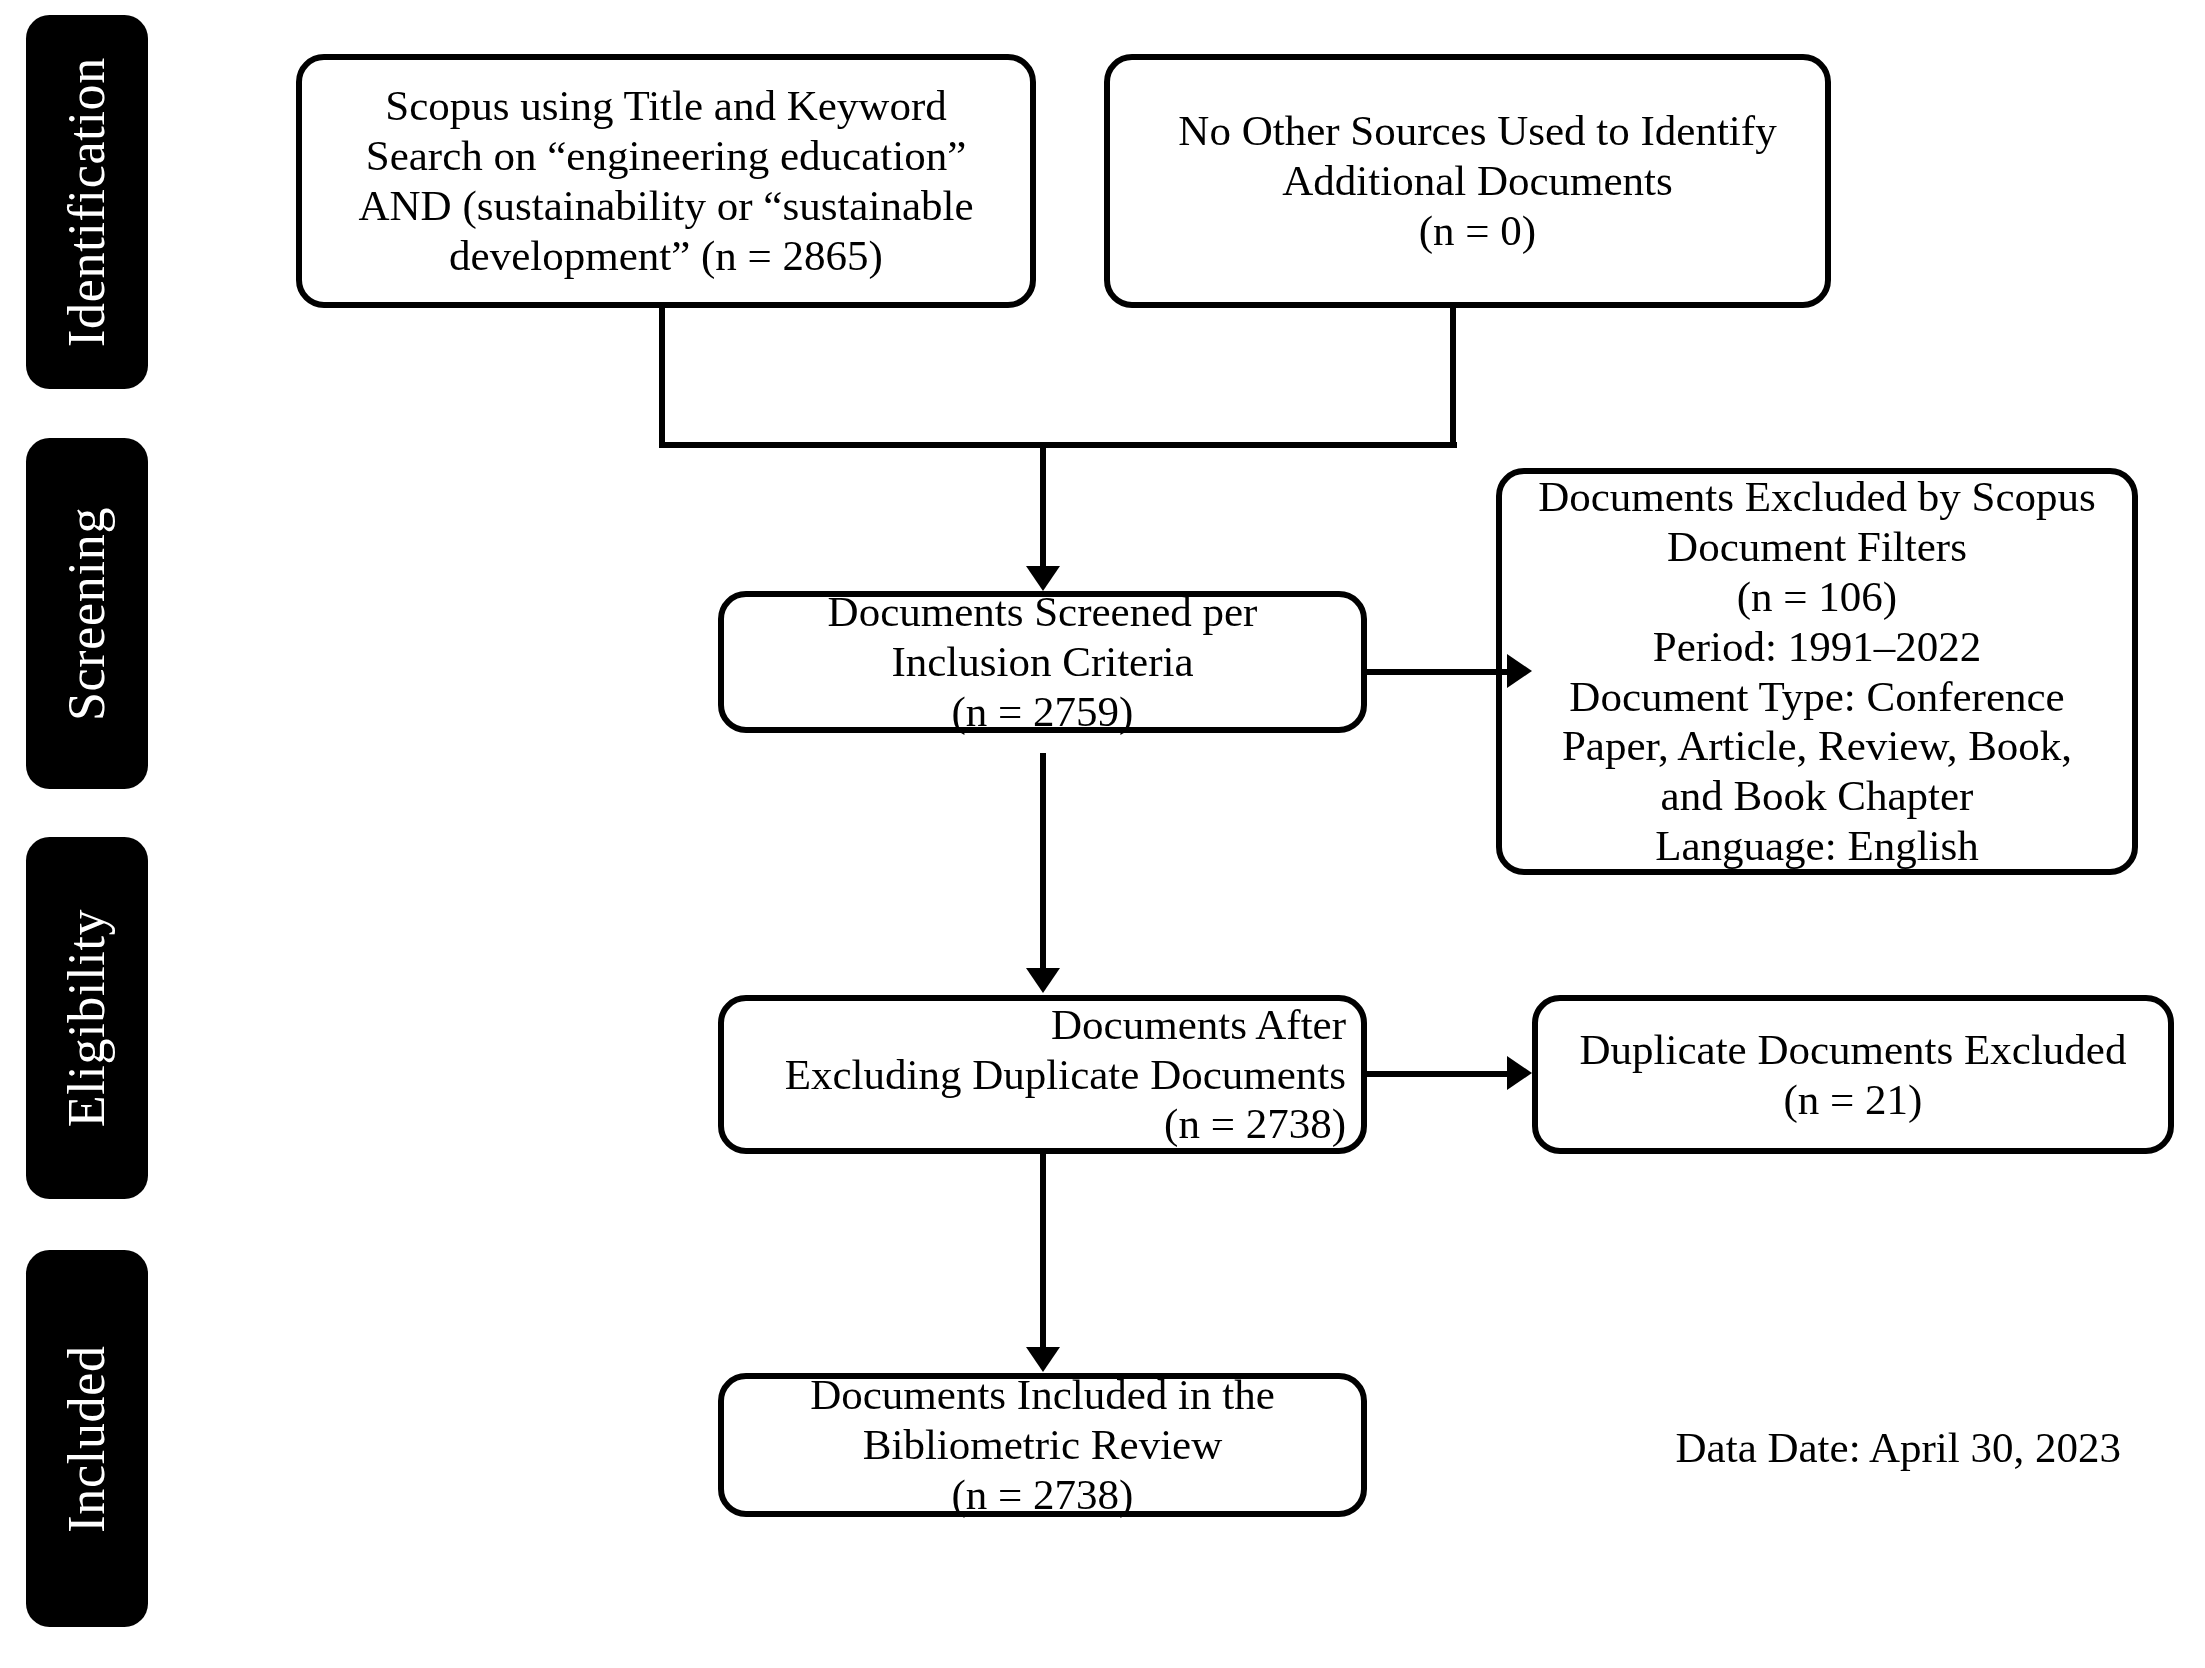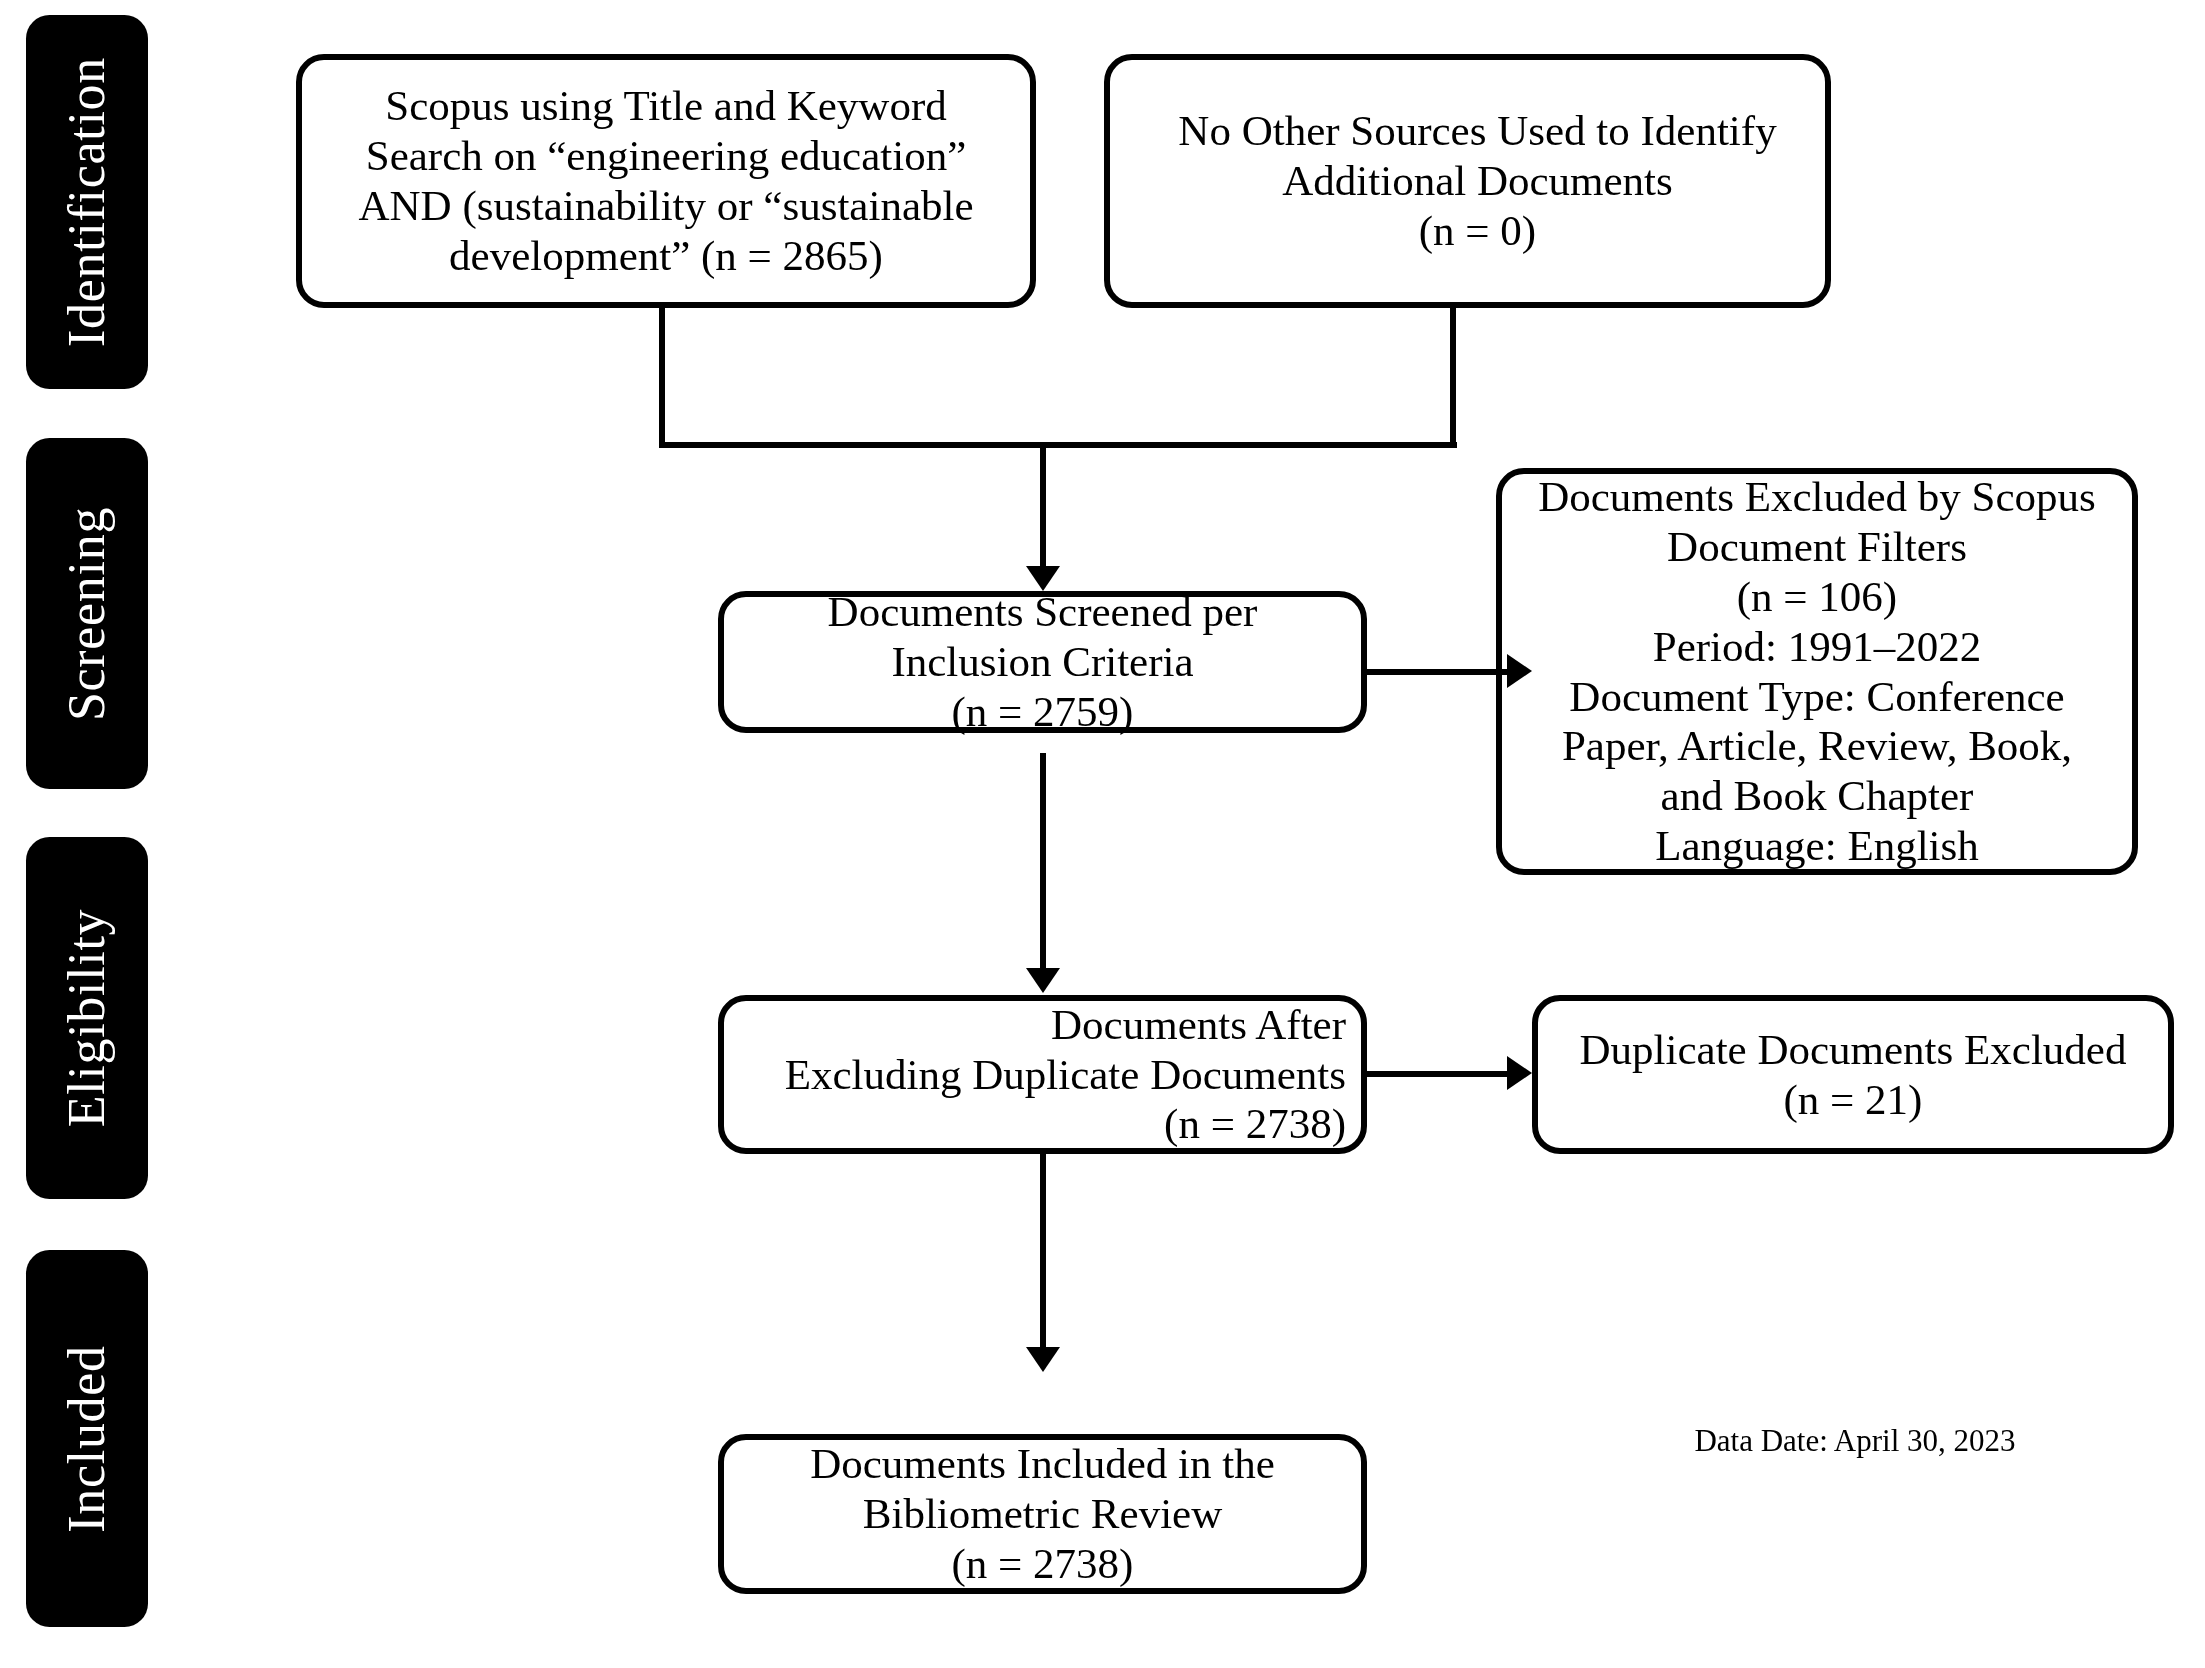--- a/index.html
+++ b/index.html
@@ -57,24 +57,24 @@
     font-size: 43px;
     line-height: 1.16;
     color: #000000;
     white-space: nowrap;
   }
 
   
   .note-text {
     position: absolute;
     font-family: "Liberation Serif", "DejaVu Serif", serif;
-    font-size: 31px;
+    font-size: 43px;
     line-height: 1.16;
     color: #000000;
-    text-align: center;
+    text-align: right;
     white-space: nowrap;
   }
 
   
   .conn-v {           
     position: absolute;
     width: 6.2px;
     background: #000000;
   }
   .conn-h {           
@@ -172,21 +172,21 @@
     <div class="flow-line">Duplicate Documents Excluded</div>
     <div class="flow-line">(n = 21)</div>
   </div>
 
   <div class="conn-h" style="left:1366px; top:1071px; width:145px;"></div>
   <div class="arrow-right" style="left:1507px; top:1056px;"></div>
 
   <div class="conn-v" style="left:1040px; top:1153px; height:199px;"></div>
   <div class="arrow-down" style="left:1026px; top:1347px;"></div>
 
-  <div class="flow-box" style="left:718px; top:1434px; width:649px; height:160px;">
+  <div class="flow-box" style="left:718px; top:1373px; width:649px; height:144px;">
     <div class="flow-line">Documents Included in the</div>
     <div class="flow-line">Bibliometric Review</div>
     <div class="flow-line">(n = 2738)</div>
   </div>
 
   <div class="note-text" style="left:1589px; top:1423px; width:532px;">Data Date: April 30, 2023</div>
 
 </div>
 
 

